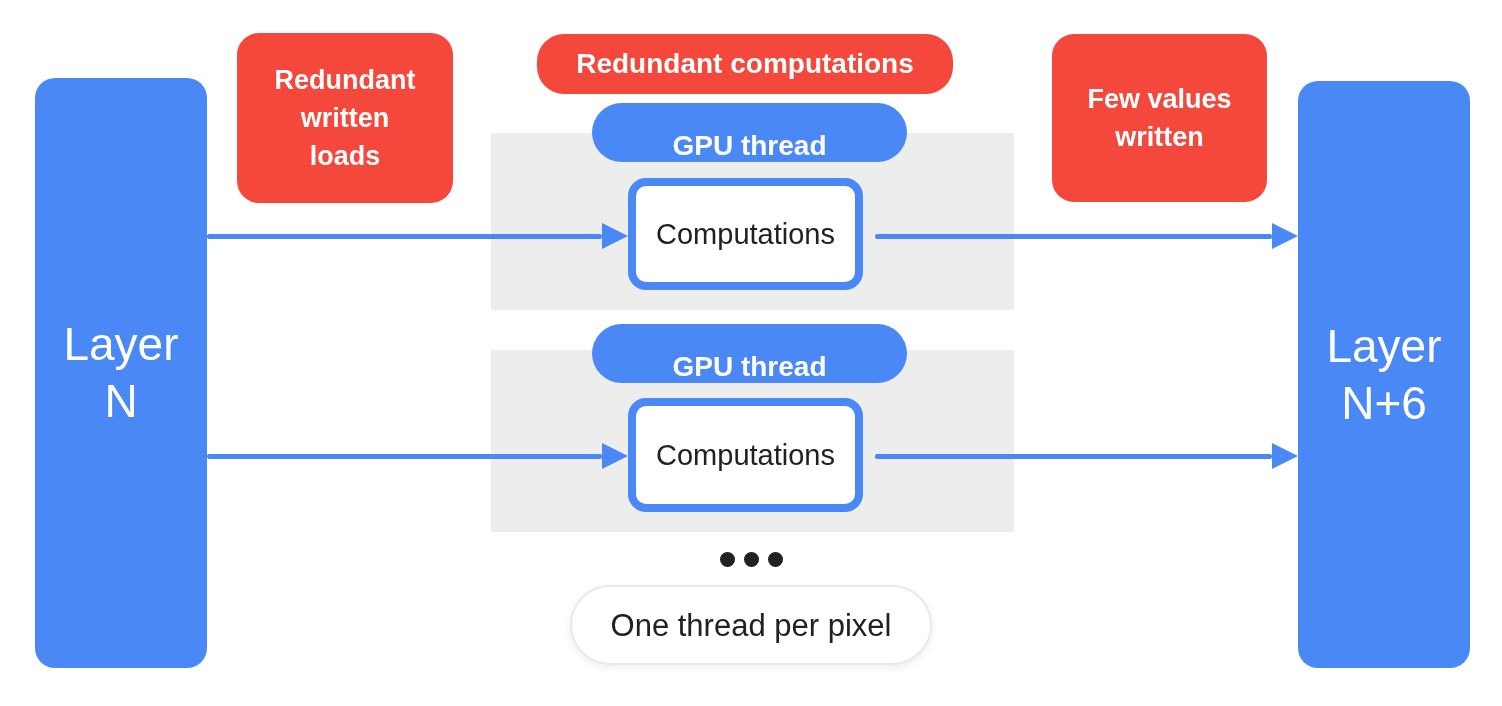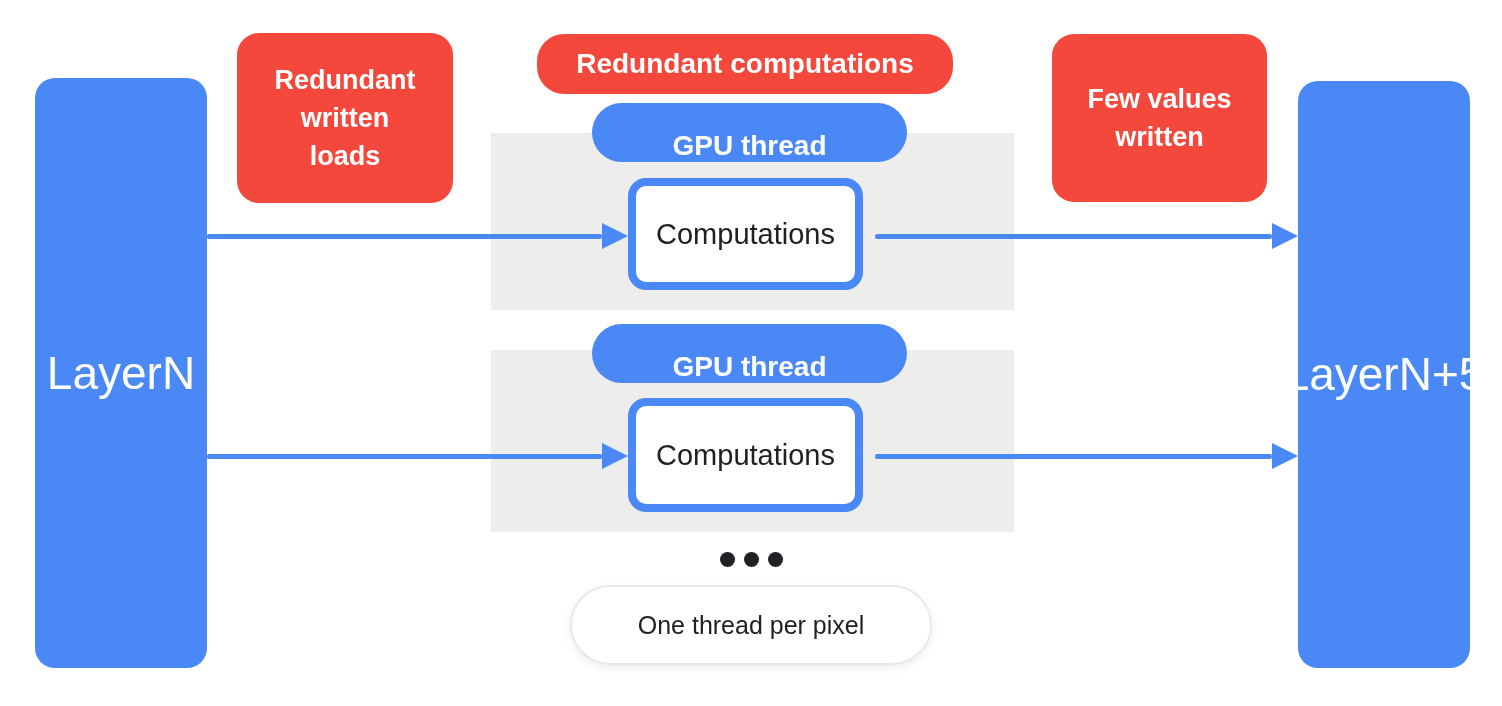--- a/index.html
+++ b/index.html
@@ -20,21 +20,21 @@
     overflow: hidden;
   }
   .abs { position: absolute; }
 
   
   .layer-box {
     background: var(--blue);
     border-radius: 20px;
     color: var(--white);
     display: flex;
-    flex-direction: row;
+    flex-direction: column;
     align-items: center;
     justify-content: center;
     text-align: center;
     font-size: 46px;
     line-height: 57px;
     font-weight: 400;
   }
   .layer-left { left: 35px; top: 78px; width: 172px; height: 590px; }
   .layer-right { left: 1298px; top: 81px; width: 172px; height: 587px; }
 
@@ -133,21 +133,21 @@
   }
 
   
   .note-pill {
     left: 570px; top: 585px; width: 362px; height: 80px;
     background: var(--white);
     border: 2px solid #E9E9E9;
     border-radius: 40px;
     box-shadow: 0 3px 8px rgba(0,0,0,0.07);
     color: var(--text-dark);
-    font-size: 25px;
+    font-size: 31px;
     line-height: 33px;
     display: flex;
     flex-direction: column;
     align-items: center;
     justify-content: center;
     text-align: center;
   }
   .line { display: block; }
 </style>
 </head>
@@ -168,21 +168,21 @@
   <div class="abs arrow-line a2-right-line"></div>
   <div class="abs arrow-head a2-right-head"></div>
 
   <div class="abs layer-box layer-left">
     <span class="line">Layer</span>
     <span class="line">N</span>
   </div>
 
   <div class="abs layer-box layer-right">
     <span class="line">Layer</span>
-    <span class="line">N+5</span>
+    <span class="line">N+6</span>
   </div>
 
   <div class="abs callout callout-memory">
     <span class="line">Redundant</span>
     <span class="line">written</span>
     <span class="line">loads</span>
   </div>
 
   <div class="abs callout callout-pill">
     <span>Redundant computations</span>

